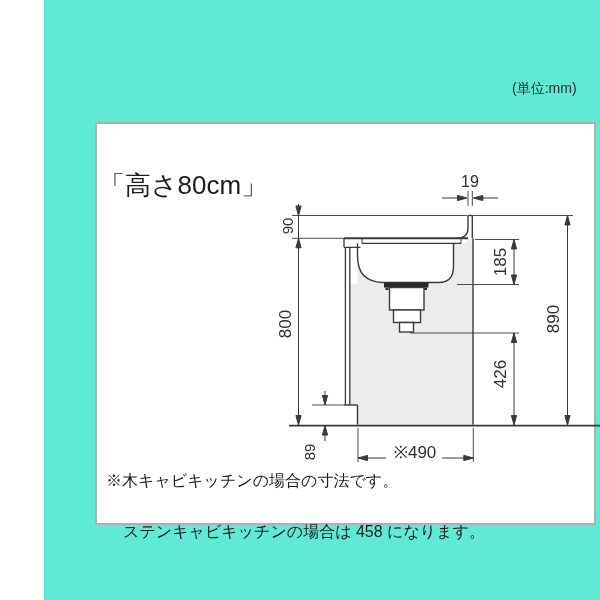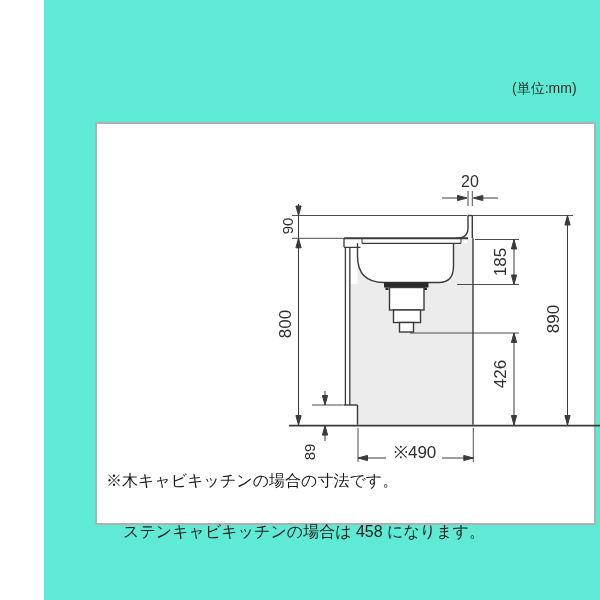--- a/index.html
+++ b/index.html
@@ -23,20 +23,21 @@
 </head>
 <body>
 
 <div class="stage">
 
   <div class="unit">(単位:mm)</div>
 
 
   <div class="frame"></div>
 
+  <div class="hlabel">「高さ80cm」</div>
 
   <svg class="draw" width="600" height="600" viewBox="0 0 600 600">
     <g stroke="none">
       <path d="M306,239 H429 V424.8 H313.5 V405.5 H306 Z" fill="#ececec"></path>
       <rect x="300" y="238.8" width="123" height="4.4" fill="#ffffff"></rect>
       <rect x="306.5" y="243" width="7" height="41" fill="#ffffff"></rect>
     </g>
 
     <g stroke="#3a3a3a" fill="none">
       <path d="M313.5,243.3 V256 Q313.5,282.5 340,282.5 H395 Q409.5,282.5 409.5,266 V243.3" fill="#ffffff" stroke-width="1.4"></path>
@@ -106,21 +107,21 @@
       <path d="M281,391 V405 M281,425.6 V441" fill="none"></path>
       <polygon points="281,405 278.4,395.5 283.6,395.5"></polygon>
       <polygon points="281,425.6 278.4,435.1 283.6,435.1"></polygon>
 
       <path d="M314,458 H342 M398,458 H429.3" fill="none"></path>
       <polygon points="314,458 323.5,455.4 323.5,460.6"></polygon>
       <polygon points="429.3,458 419.8,455.4 419.8,460.6"></polygon>
     </g>
   </svg>
 
-  <div class="dim" style="left:426px;top:182px;">20</div>
+  <div class="dim" style="left:426px;top:182px;">19</div>
   <div class="dim v small" style="left:243px;top:226px;">90</div>
   <div class="dim v big" style="left:242px;top:324px;">800</div>
   <div class="dim v big" style="left:457px;top:262px;">185</div>
   <div class="dim v big" style="left:457px;top:374px;">426</div>
   <div class="dim v big" style="left:510px;top:319px;">890</div>
   <div class="dim v small" style="left:265px;top:452px;">89</div>
   <div class="dim big" style="left:371px;top:451px;text-align:right;">※490</div>
 
   <div class="note" style="left:62px;top:471px;text-align:center;">※木キャビキッチンの場合の寸法です。</div>
   <div class="note" style="left:79px;top:522px;">ステンキャビキッチンの場合は 458 になります。</div>

